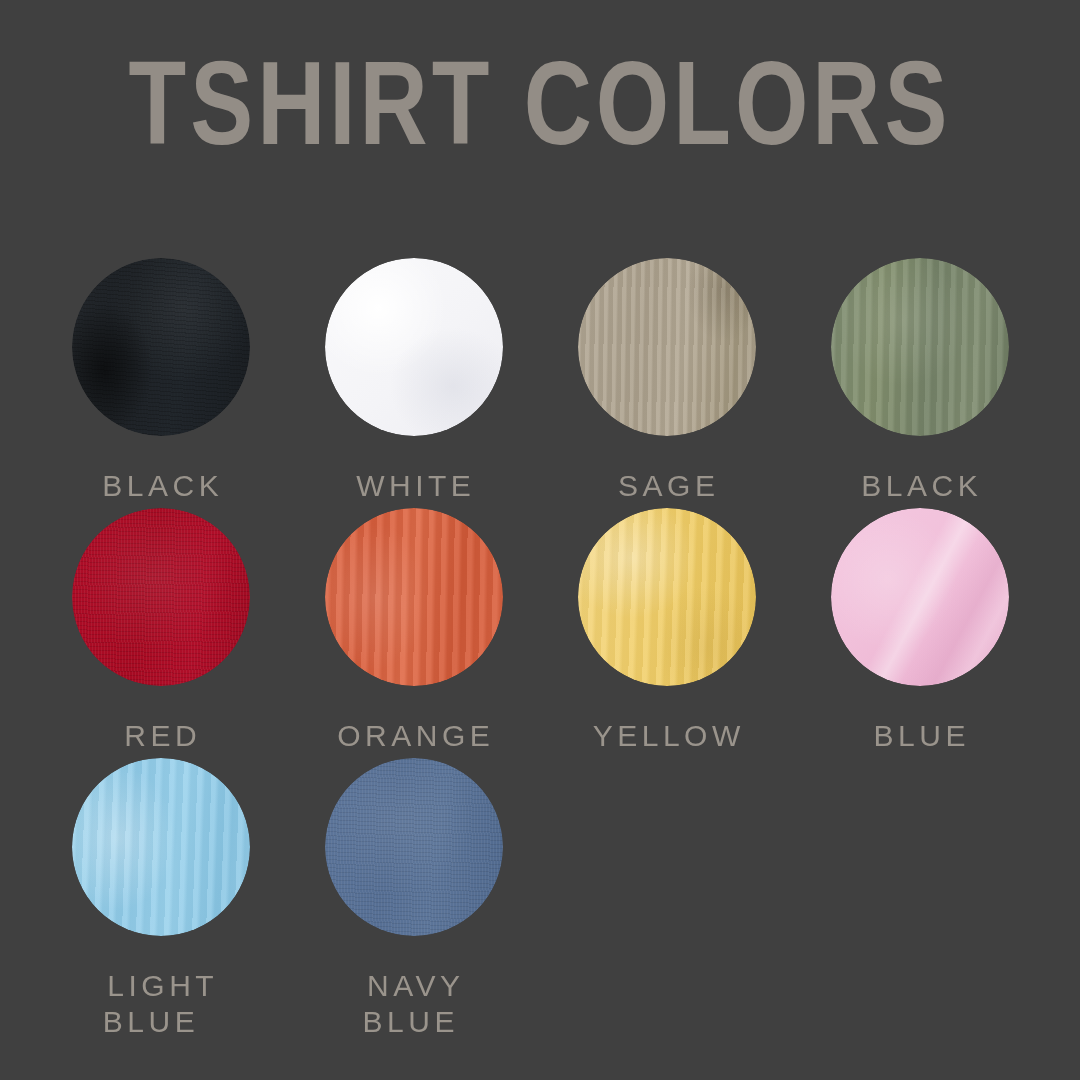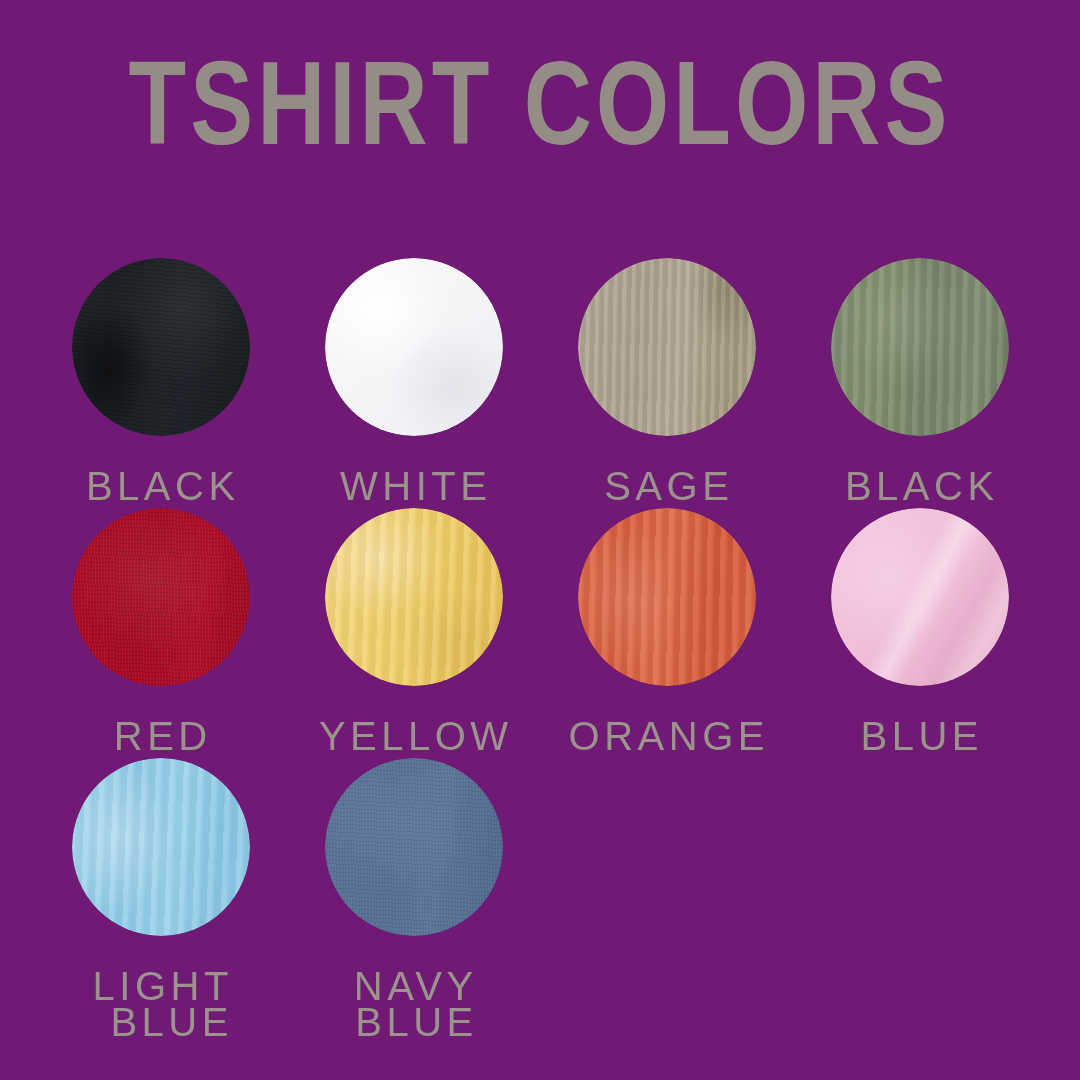--- a/index.html
+++ b/index.html
@@ -9,21 +9,21 @@
   body {
     width: 1080px;
     height: 1080px;
     overflow: hidden;
     font-family: "Liberation Sans", sans-serif;
   }
   #page {
     position: relative;
     width: 1080px;
     height: 1080px;
-    background: #701a75;
+    background: #404040;
     box-sizing: border-box;
   }
 
   
   .title {
     position: absolute;
     top: 44px;
     left: 0;
     width: 1080px;
     text-align: center;
@@ -65,25 +65,25 @@
     overflow: hidden;
     flex: 0 0 auto;
   }
   .swatch .tex {
     position: absolute;
     inset: 0;
     border-radius: 50%;
   }
   .label {
     margin-top: 32px;
-    text-align: right;
+    text-align: left;
     color: #9A948C;
     font-family: "Liberation Sans Narrow", "Liberation Sans", sans-serif;
     font-weight: 400;
-    font-size: 40px;
+    font-size: 30px;
     line-height: 36px;
     letter-spacing: 4.5px;
     text-indent: 4.5px;
     white-space: pre-line;
     user-select: none;
   }
 
   
 
   
@@ -279,33 +279,33 @@
 
     <div class="cell">
       <div class="swatch sw-red">
         <div class="tex"></div>
         <div class="grain"></div>
       </div>
       <div class="label">RED</div>
     </div>
 
     <div class="cell">
+      <div class="swatch sw-orange">
+        <div class="tex"></div>
+        <div class="grain"></div>
+      </div>
+      <div class="label">ORANGE</div>
+    </div>
+
+    <div class="cell">
       <div class="swatch sw-yellow">
         <div class="tex"></div>
         <div class="grain"></div>
       </div>
       <div class="label">YELLOW</div>
-    </div>
-
-    <div class="cell">
-      <div class="swatch sw-orange">
-        <div class="tex"></div>
-        <div class="grain"></div>
-      </div>
-      <div class="label">ORANGE</div>
     </div>
 
     <div class="cell">
       <div class="swatch sw-pink">
         <div class="tex"></div>
       </div>
       <div class="label">BLUE</div>
     </div>
 
     <div class="cell">

